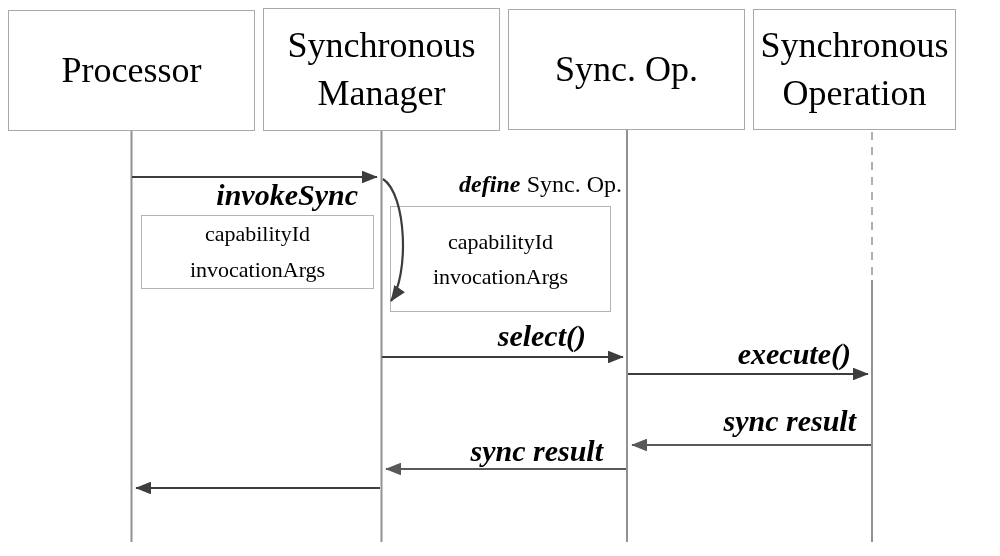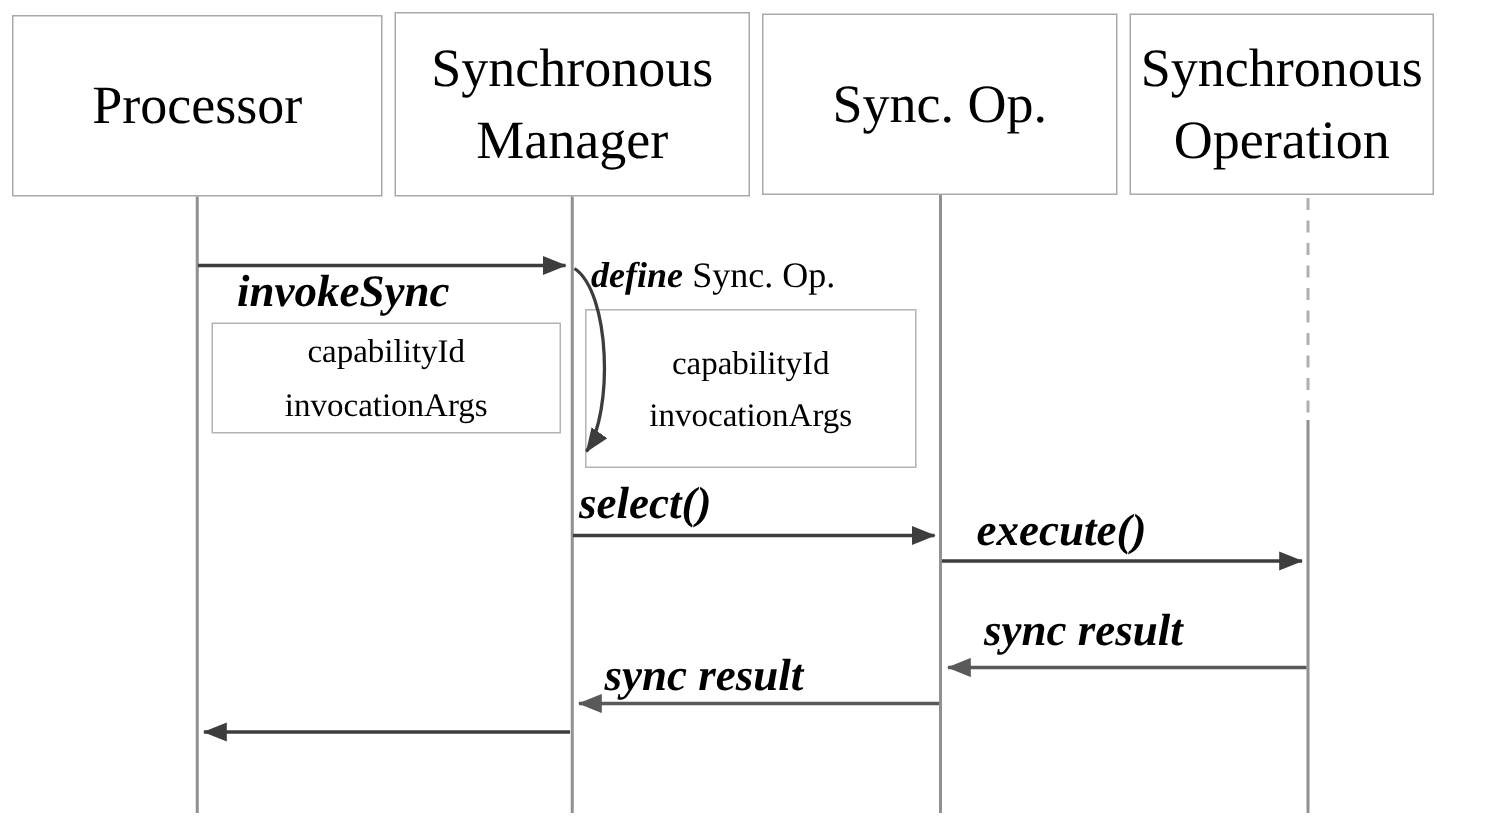--- a/index.html
+++ b/index.html
@@ -23,21 +23,21 @@
   .param-box {
     position:absolute; box-sizing:border-box; z-index:2;
     border:1.5px solid var(--param-box-border,#b4b4b4);
     background:transparent; text-align:center; font-size:22px;
     display:flex; flex-direction:column; justify-content:center;
   }
   .param-box.two .param-line { line-height:36px; }
   .param-box.three .param-line { line-height:35px; }
   .msg-label {
     position:absolute; z-index:2; font-size:30px; line-height:1;
-    font-weight:bold; font-style:italic; text-align:left; white-space:nowrap;
+    font-weight:bold; font-style:italic; text-align:right; white-space:nowrap;
   }
   .msg-label.define { font-weight:normal; font-style:normal; font-size:24px; }
   .msg-label.define .bi { font-weight:bold; font-style:italic; margin-right:0.26em; }
   .lifeline { stroke:var(--lifeline,#919191); stroke-width:2; fill:none; }
   .lifeline-dashed { stroke:var(--lifeline-dashed,#b0b0b0); stroke-width:2; fill:none; stroke-dasharray:8 7; }
   .msg { stroke:var(--message-line,#3d3d3d); stroke-width:2.2; fill:none; }
   .msg-return { stroke:var(--return-line,#595959); stroke-width:2.2; fill:none; }
   .ah-dark { fill:var(--message-line,#3d3d3d); }
   .ah-gray { fill:var(--return-line,#595959); }
 </style>

